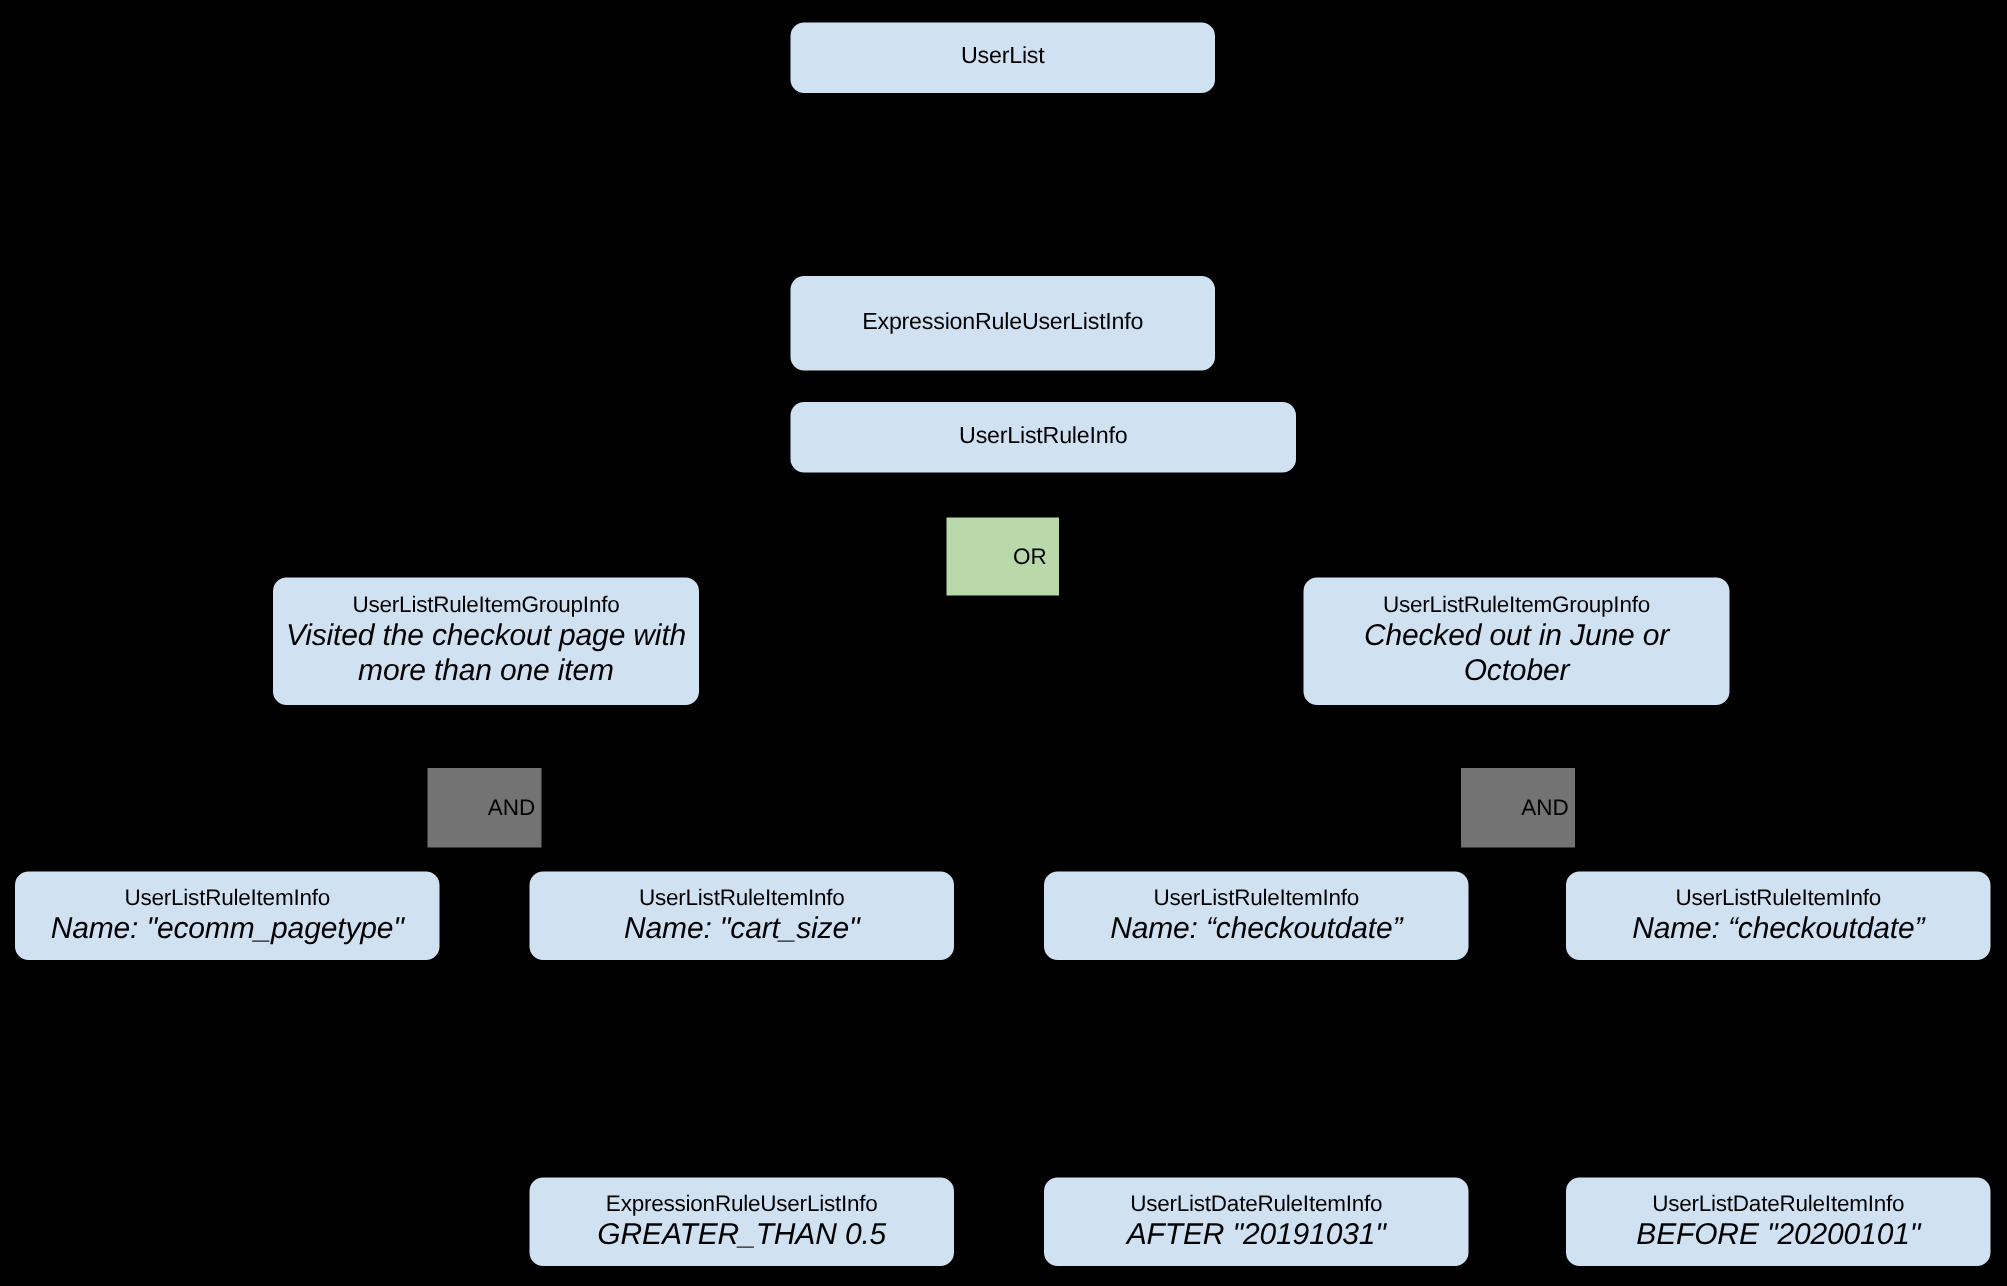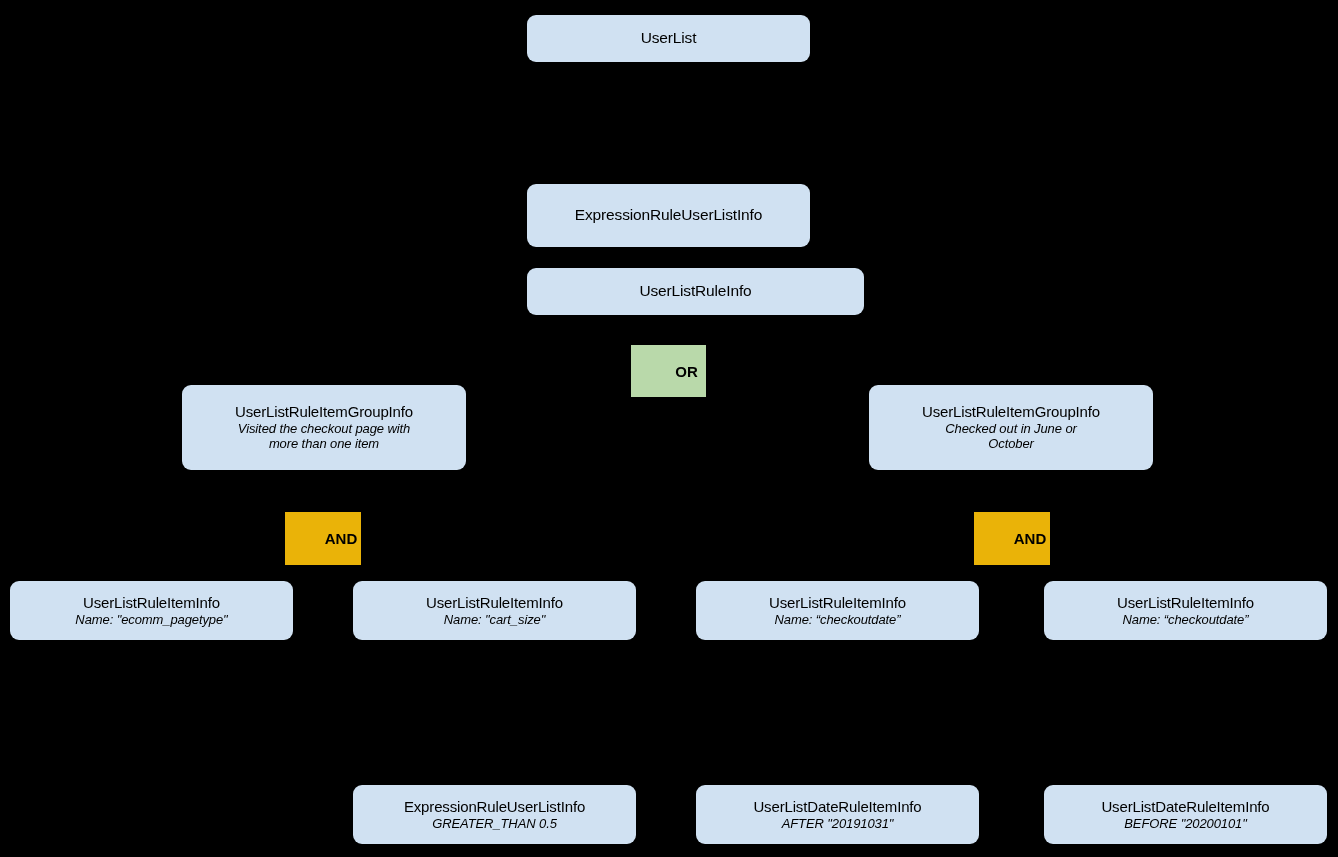--- a/index.html
+++ b/index.html
@@ -37,40 +37,40 @@
   }
   .node .title {
     font-weight: normal;
     font-size: 15px;
     letter-spacing: -0.15px;
     white-space: nowrap;
     text-align: right;
   }
   .node .subtitle {
     font-style: italic;
-    font-size: 13px;
+    font-size: 20px;
     letter-spacing: -0.1px;
   }
   .node.single .title { font-size: 15.5px; }
 
   
   .op {
     position: absolute;
     box-sizing: border-box;
     display: flex;
     align-items: center;
     justify-content: center;
     border-radius: 0;
-    font-weight: bold;
+    font-weight: normal;
     font-size: 15px;
     color: #000000;
     padding-left: 36px;
   }
   .op.or  { background: #b9d9aa; }
-  .op.and { background: #eab308; }
+  .op.and { background: #737373; }
 
   
   .edge {
     position: absolute;
     background: #000000;
   }
 </style>
 </head>
 <body>
 

